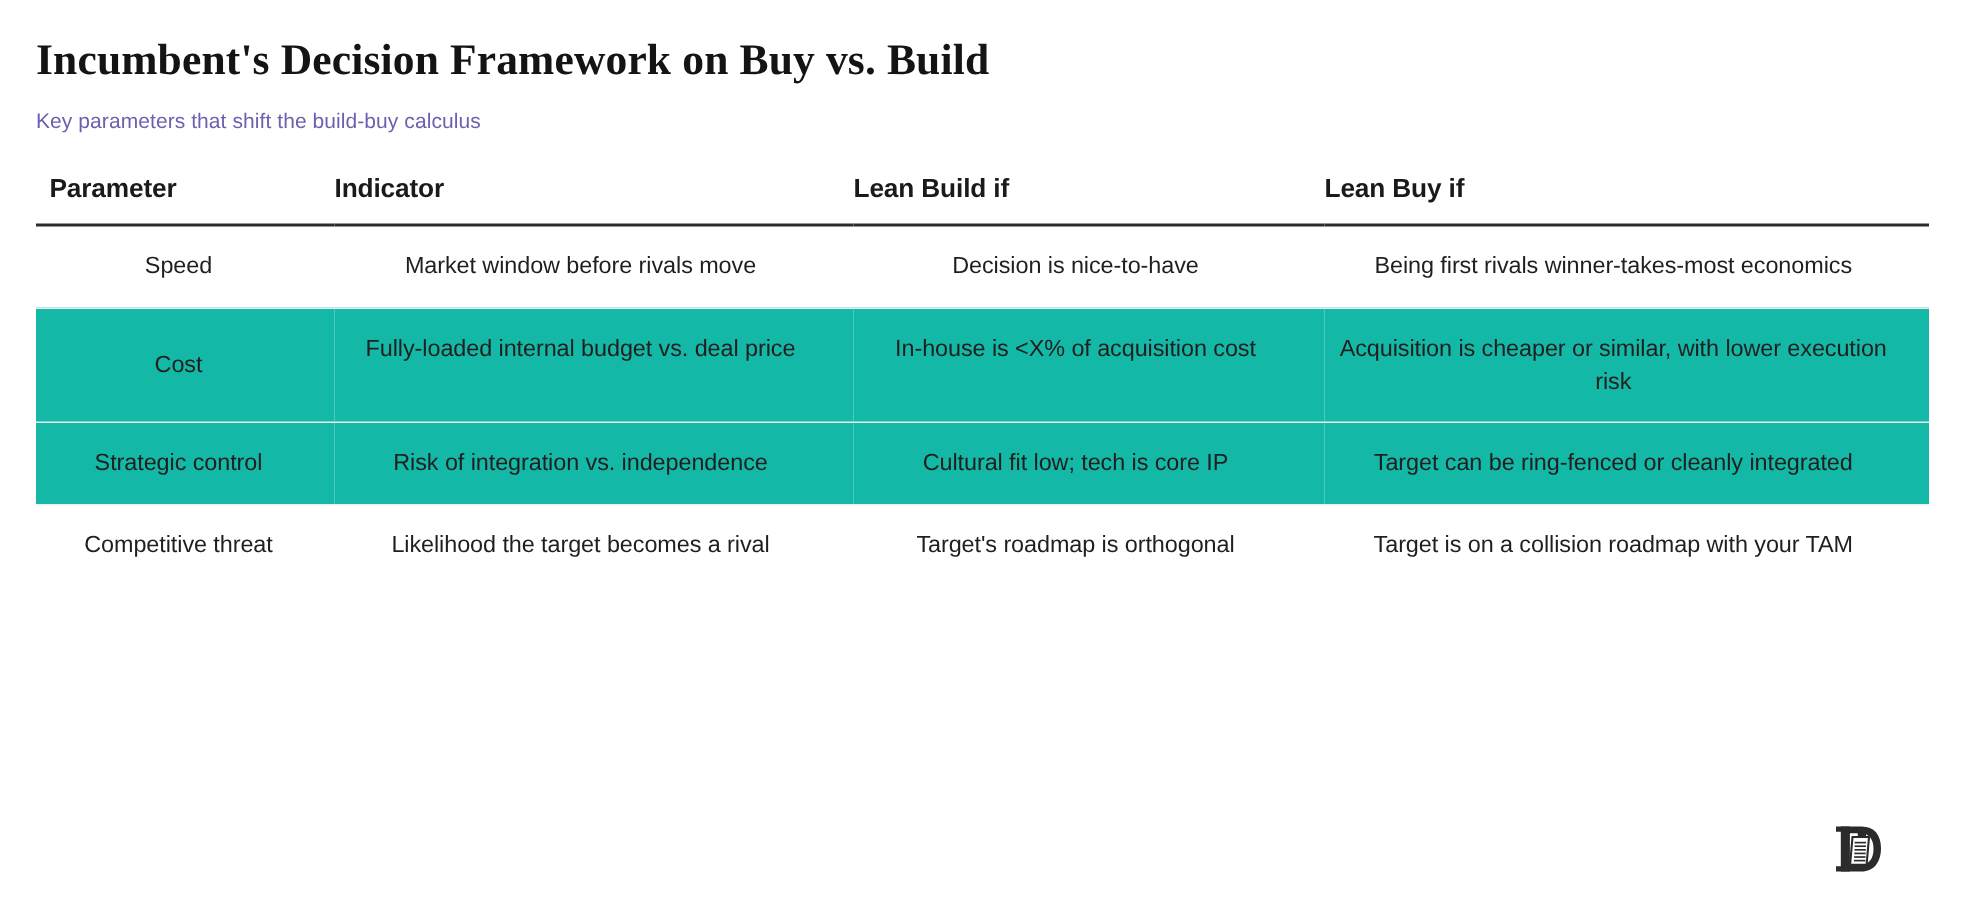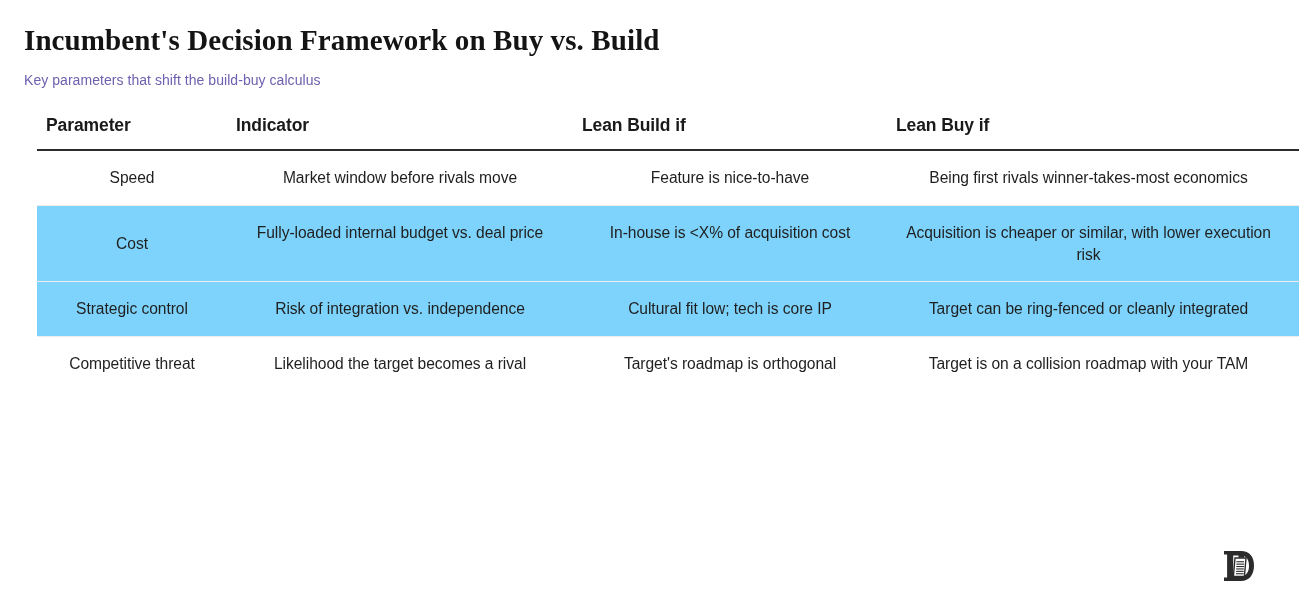--- a/index.html
+++ b/index.html
@@ -43,21 +43,21 @@
     font-size: 14px;
     font-weight: 500;
     color: #6f5fae;
     margin: 0;
     padding: 16px 0 0 0;
     letter-spacing: 0.05px;
   }
 
   
   .table-wrap {
-    padding: 0 37px;
+    padding: 0 24px;
     margin-top: 27px;
   }
   table.framework-table {
     width: 1262px;
     border-collapse: collapse;
     table-layout: fixed;
   }
   table.framework-table col.c-param  { width: 199px; }
   table.framework-table col.c-ind    { width: 346px; }
   table.framework-table col.c-build  { width: 314px; }
@@ -90,21 +90,21 @@
     letter-spacing: -0.05px;
   }
   tbody td.param-cell {
     vertical-align: middle;
     padding-left: 9px;
   }
   tbody tr {
     border-bottom: 1px solid #ededed;
   }
   tbody tr.striped {
-    background: #7dd3fc;
+    background: #14b8a6;
     margin-top: 16px;
   }
   tbody tr:last-child {
     border-bottom: none;
   }
 
   
   .logo {
     position: absolute;
     right: 24px;
@@ -137,21 +137,21 @@
           <th>Parameter</th>
           <th>Indicator</th>
           <th>Lean Build if</th>
           <th>Lean Buy if</th>
         </tr>
       </thead>
       <tbody>
         <tr>
           <td class="param-cell">Speed</td>
           <td>Market window before rivals move</td>
-          <td>Feature is nice-to-have</td>
+          <td>Decision is nice-to-have</td>
           <td>Being first rivals winner-takes-most economics</td>
         </tr>
         <tr class="striped">
           <td class="param-cell">Cost</td>
           <td>Fully-loaded internal budget vs. deal price</td>
           <td>In-house is &lt;X% of acquisition cost</td>
           <td>Acquisition is cheaper or similar, with lower execution risk</td>
         </tr>
         <tr class="striped">
           <td class="param-cell">Strategic control</td>

